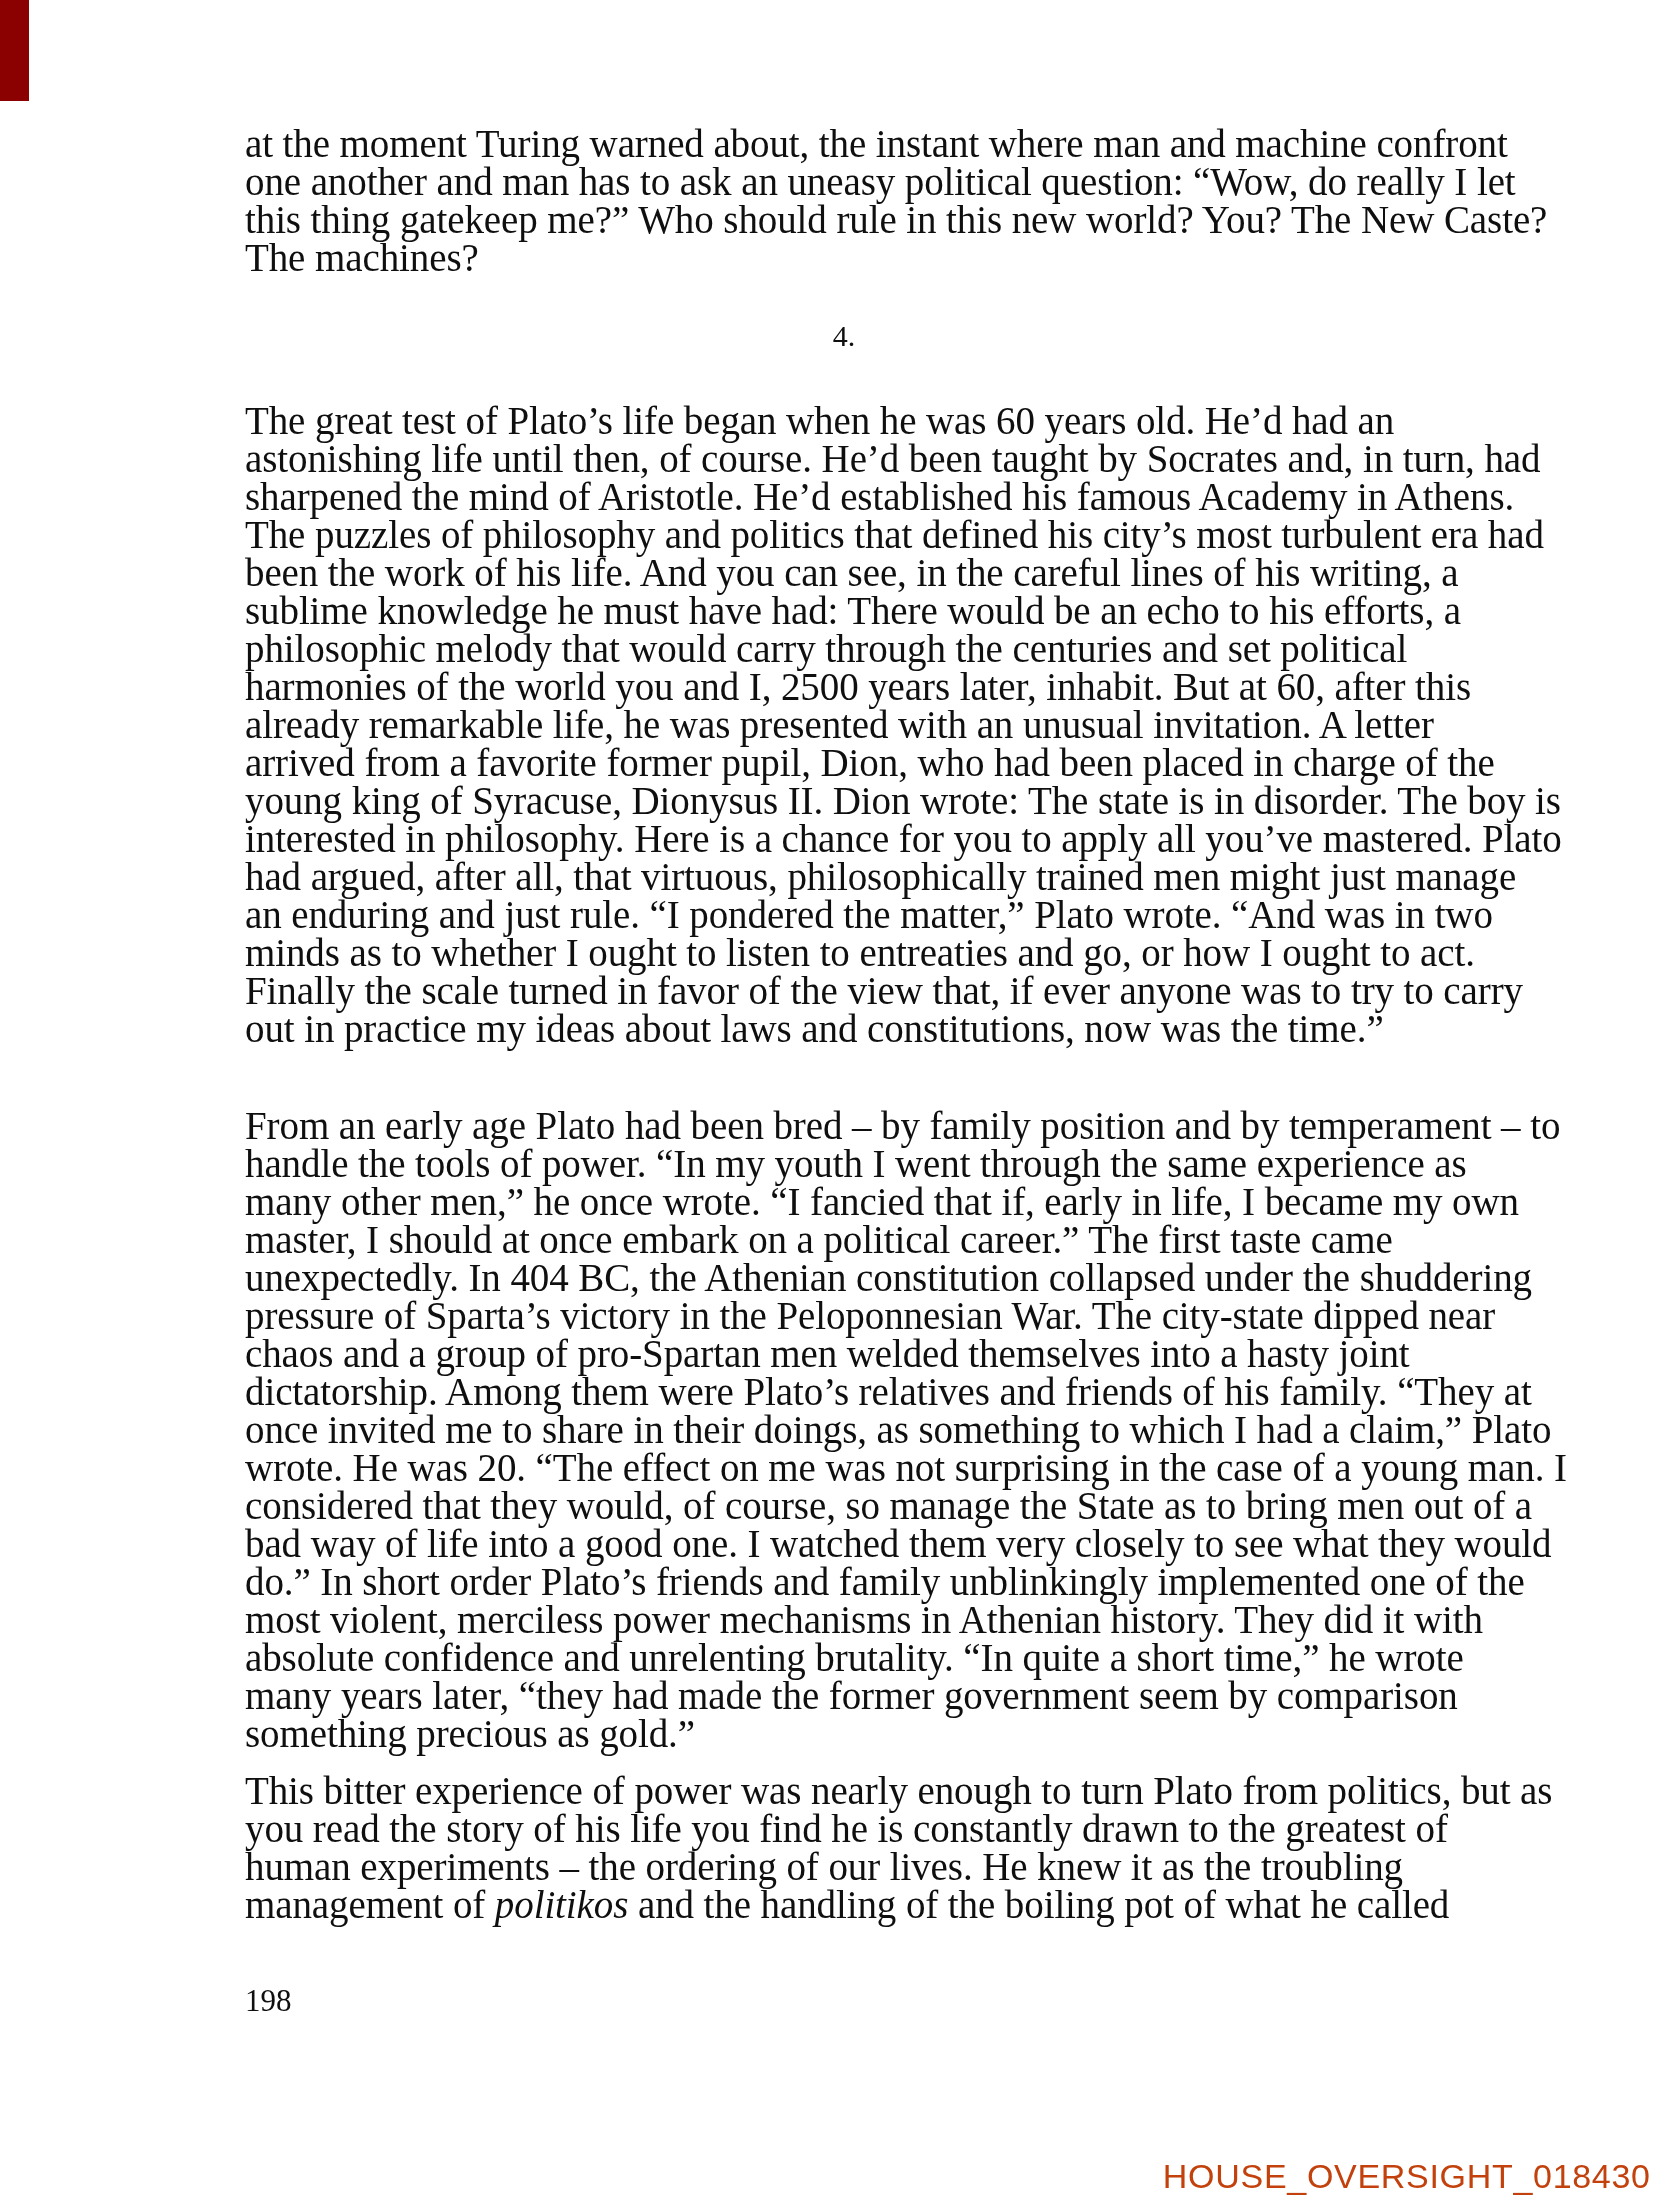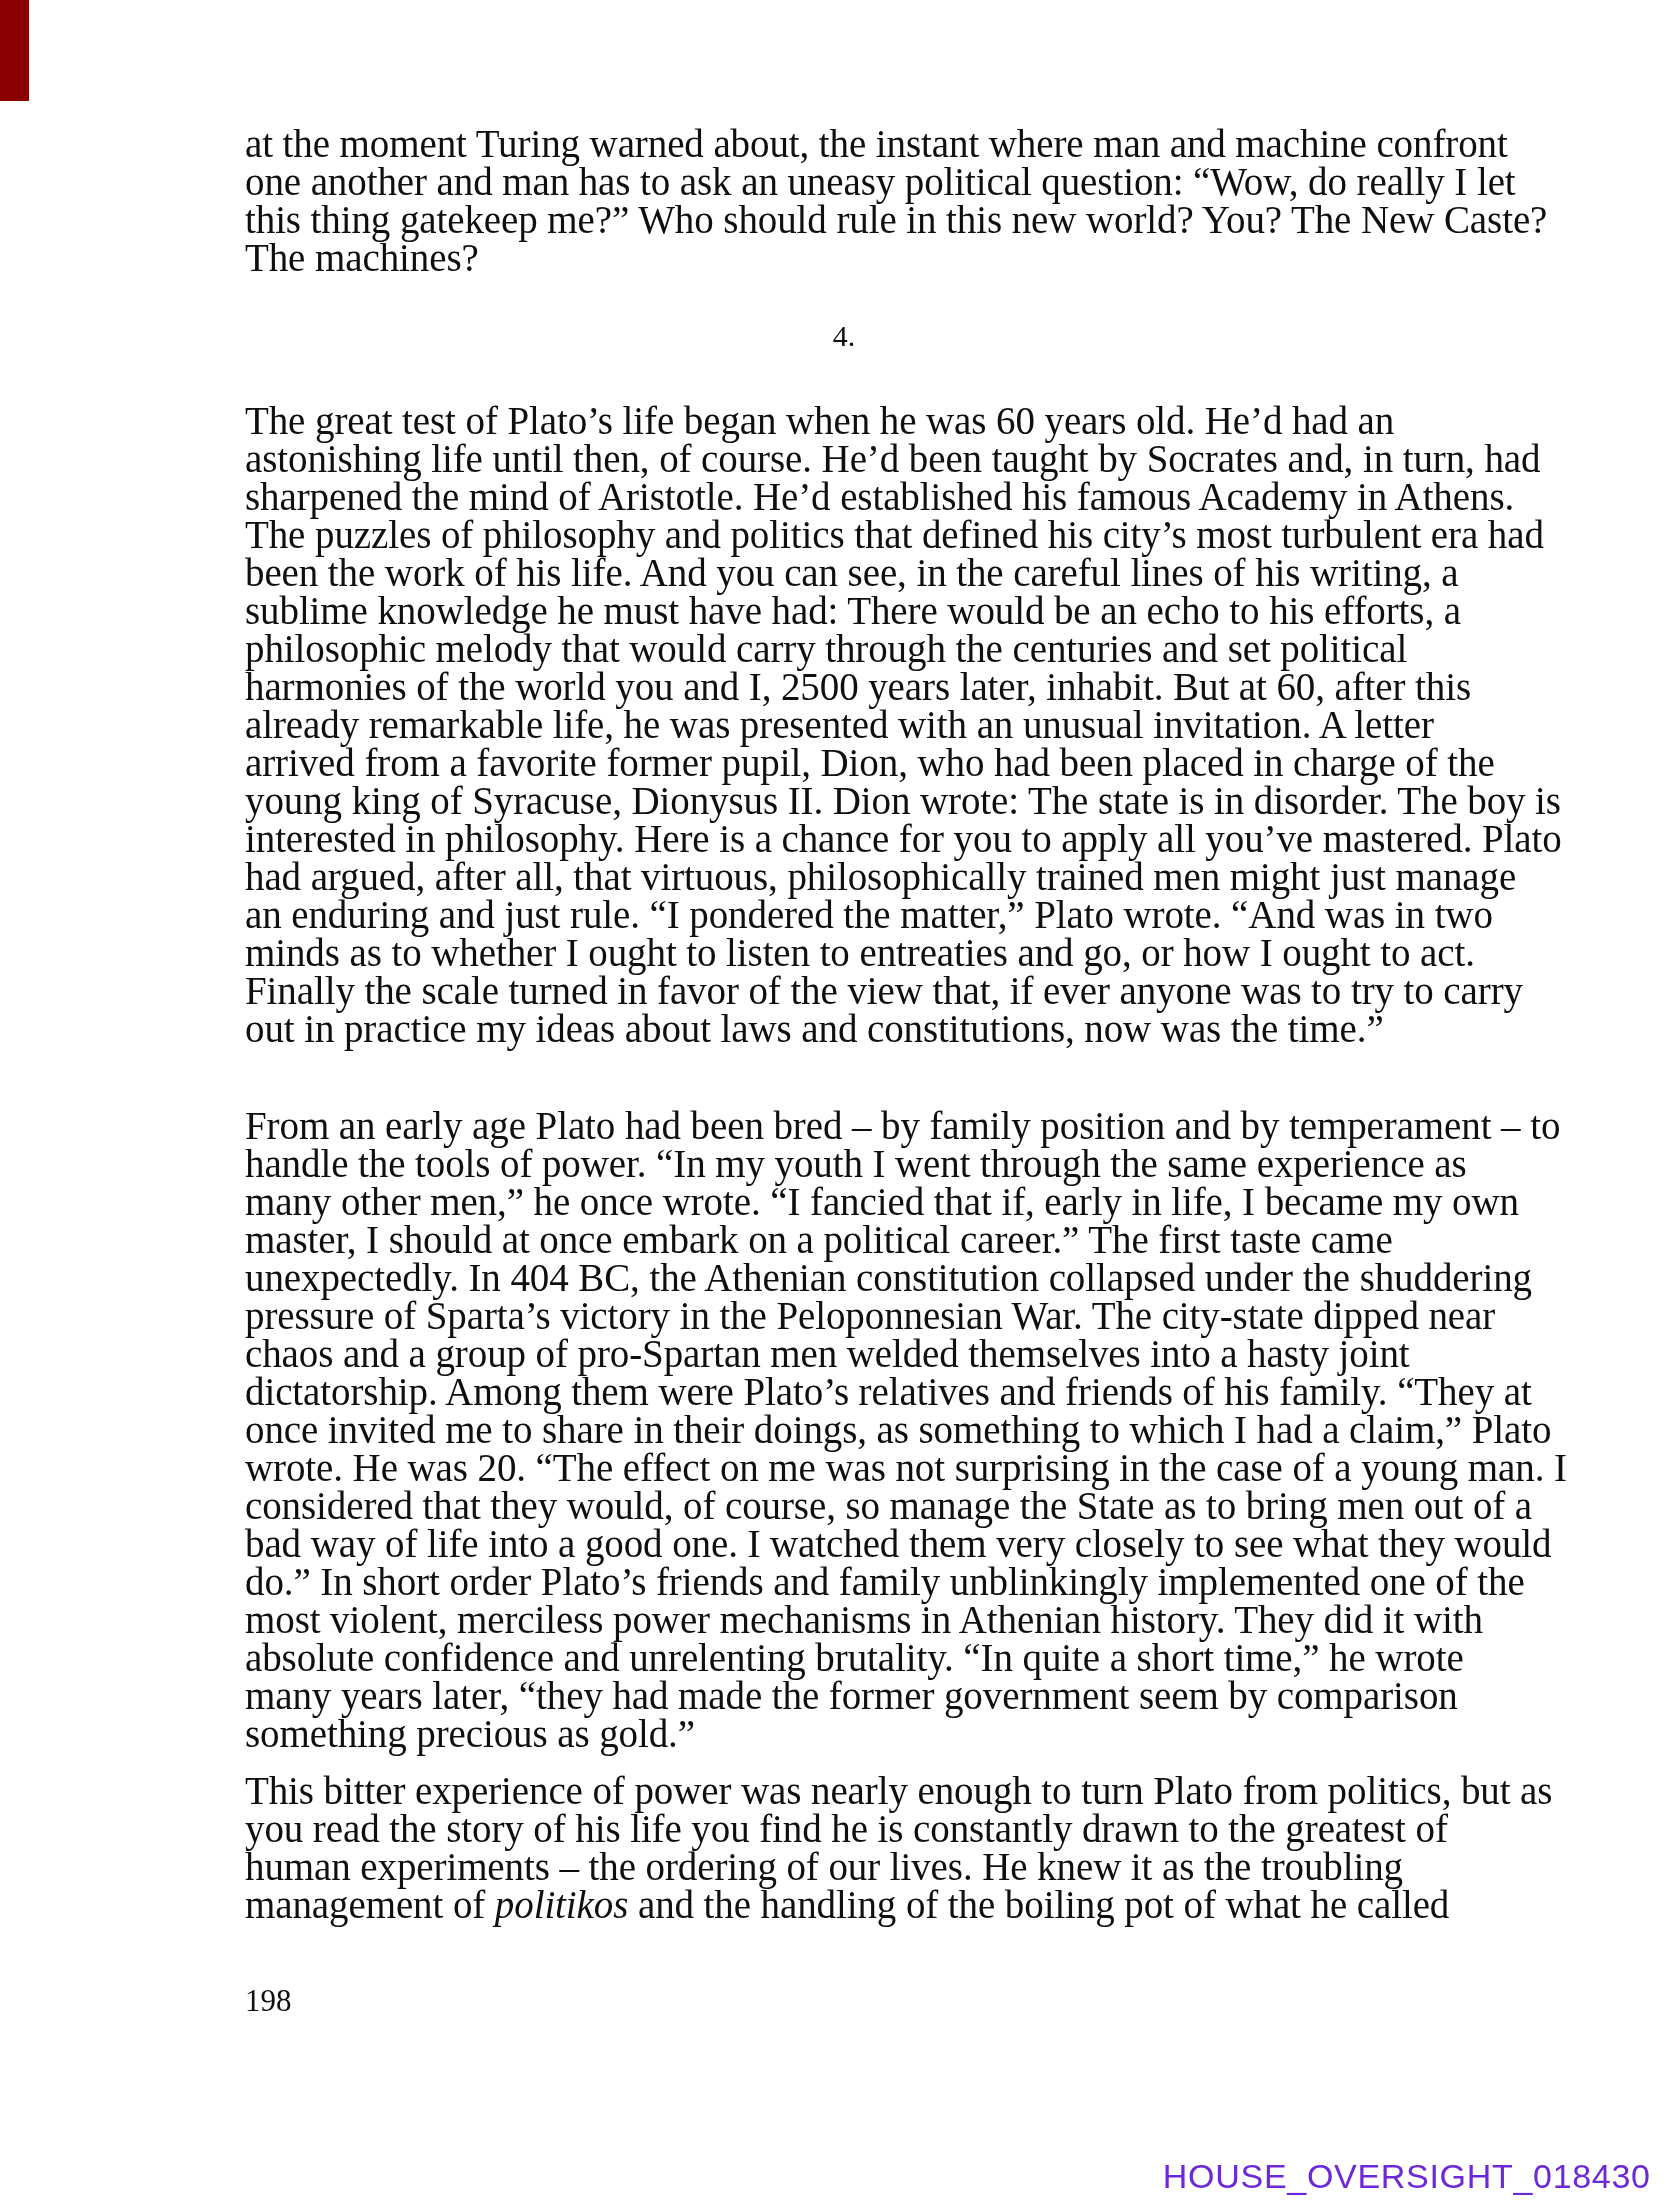--- a/index.html
+++ b/index.html
@@ -56,21 +56,21 @@
     line-height: 38px;
   }
   .bates-number {
     position: absolute;
     right: 18.3px;
     top: 2156px;
     font-family: "Liberation Sans", sans-serif;
     font-size: 34px;
     line-height: 41px;
     letter-spacing: 0.7px;
-    color: #6d28d9;
+    color: #c2410c;
   }
   .italic-term { font-style: italic; margin-top: 28px; }
 </style>
 </head>
 <body>
 
 <div class="accent-bar" style="background: rgb(139, 0, 0);"></div>
 
 <p class="para para-1">at the moment Turing warned about, the instant where man and machine confront
 one another and man has to ask an uneasy political question: “Wow, do really I let

